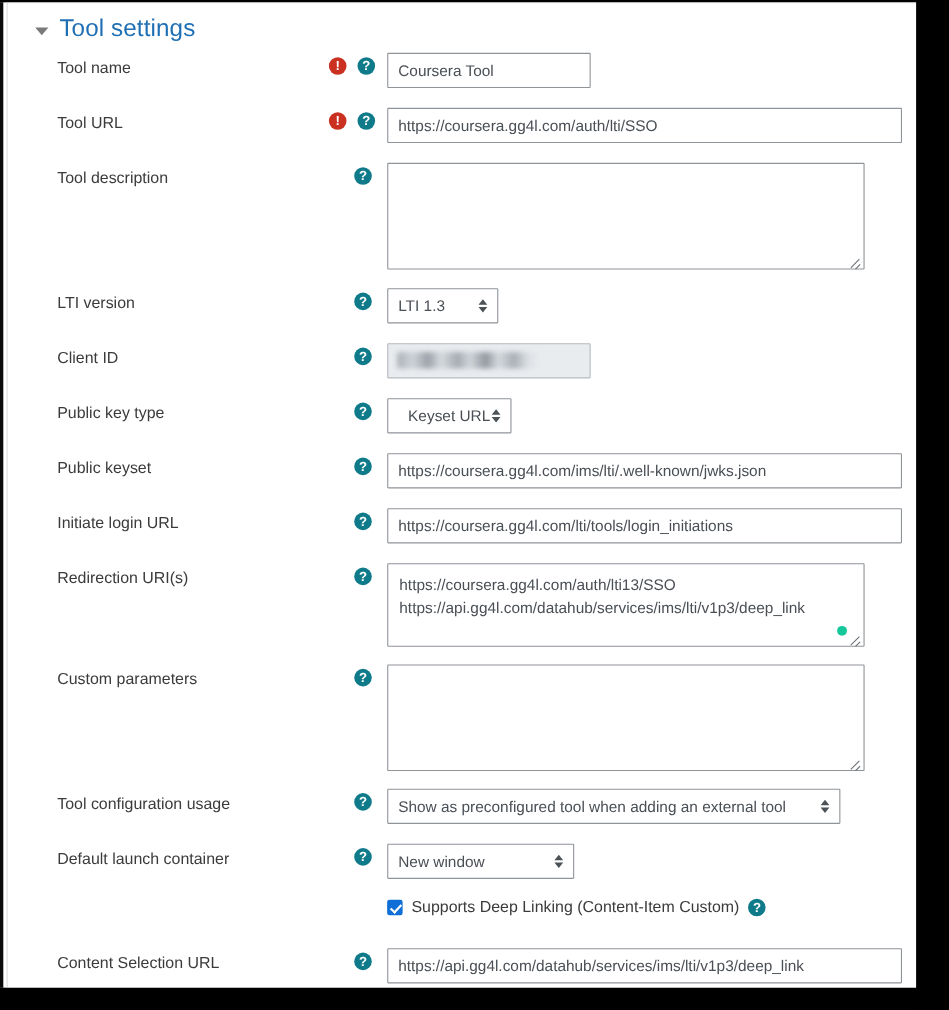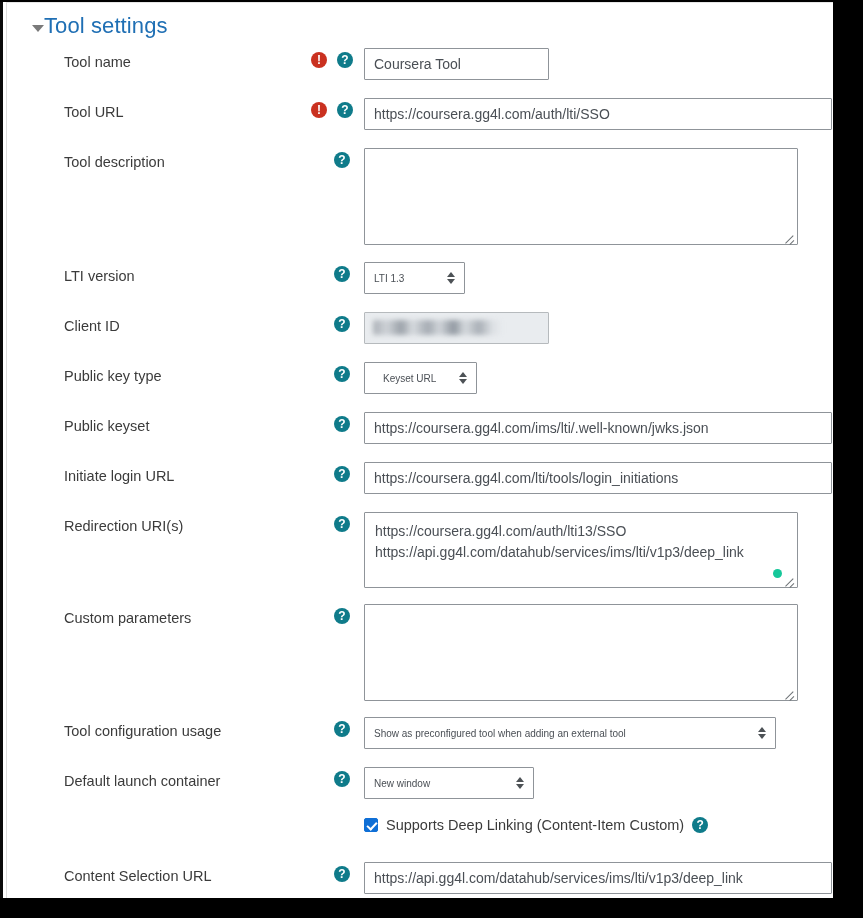--- a/index.html
+++ b/index.html
@@ -64,41 +64,42 @@
     background: #000000;
   }
 
   
   .section-header {
     position: absolute;
     left: 25px;
     top: 10px;
     display: flex;
     align-items: center;
+    gap: 10px;
   }
   .caret {
     width: 0; height: 0;
     border-left: 6px solid transparent;
     border-right: 6px solid transparent;
     border-top: 7px solid #7a7a7a;
     margin-top: 4px;
     cursor: pointer;
   }
   .section-title {
     font-size: 22px;
     color: #1f6fb4;
     font-weight: normal;
     letter-spacing: 0.1px;
     white-space: nowrap;
   }
 
   
   .form {
     position: absolute;
-    left: 12px;
+    left: 0;
     top: 44px;
     width: 830px;
   }
   .row {
     position: relative;
     display: flex;
     align-items: flex-start;
     min-height: 50px;
   }
   .label {
@@ -248,21 +249,21 @@
     filter: blur(2.6px);
     border-radius: 2px;
   }
 
   
   .sel {
     box-sizing: border-box;
     border: 1px solid #8f9499;
     background: #ffffff;
     color: #4a4f55;
-    font-size: 10px;
+    font-size: 14px;
     font-family: "Liberation Sans", sans-serif;
     height: 32px;
     padding: 0 26px 0 9px;
     display: inline-flex;
     align-items: center;
     position: relative;
     border-radius: 1px;
     cursor: pointer;
     white-space: nowrap;
   }

